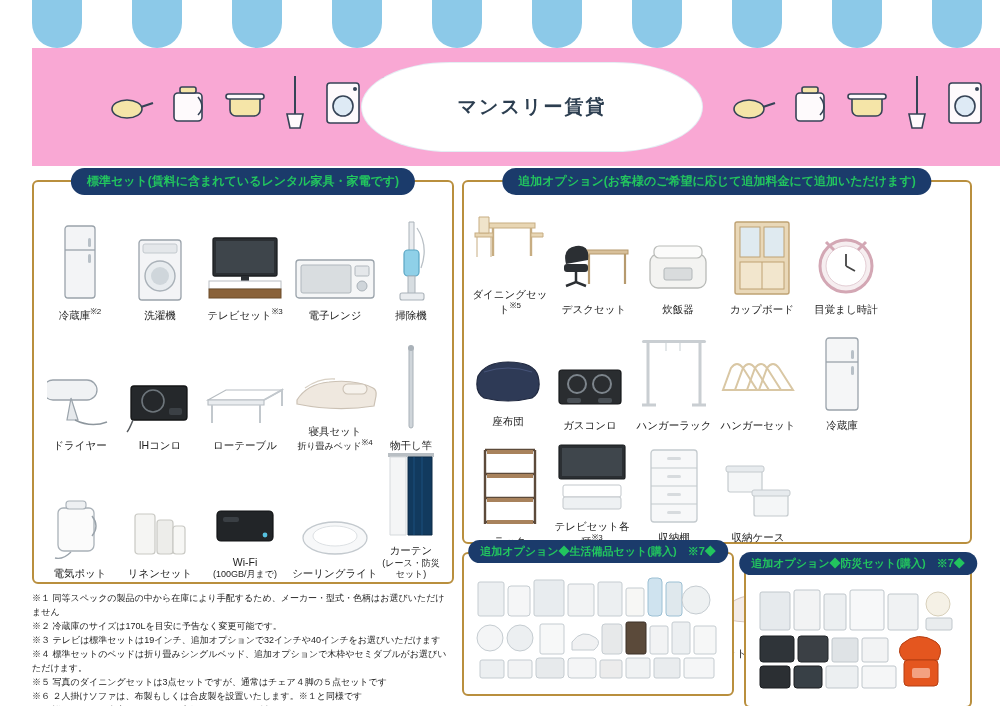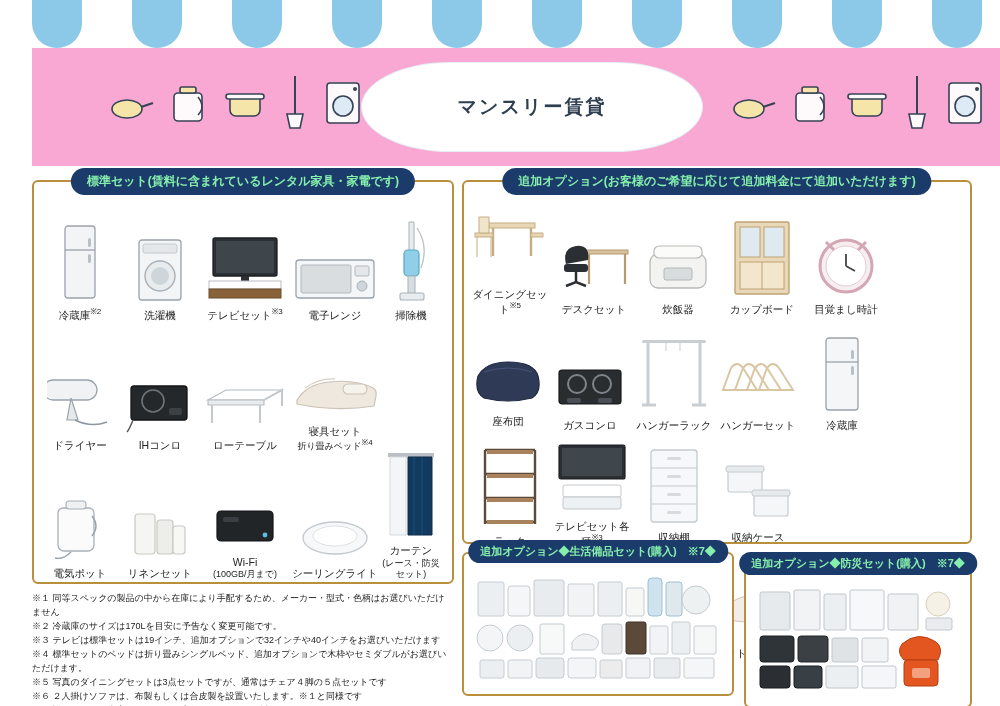--- a/index.html
+++ b/index.html
@@ -49,21 +49,21 @@
   .hdr-icons .ic{opacity:.95;}
   
   .panel{
     position:absolute;
     border:2px solid #b98f3e;
     border-radius:6px;
     background:#ffffff;
   }
   .panel-title{
     position:absolute;top:-14px;left:50%;transform:translateX(-50%);
-    background:#1b3b6b;color:#86efac;
+    background:#1b3b6b;color:#22c55e;
     font-size:12px;font-weight:bold;
     padding:5px 16px;border-radius:14px;white-space:nowrap;
   }
   .panel-title.sub{background:#1b3b6b;font-size:11px;padding:4px 12px;}
   
   .grid{display:flex;flex-wrap:wrap;}
   .cell{
     display:flex;flex-direction:column;align-items:center;justify-content:flex-end;
     box-sizing:border-box;
   }
@@ -316,20 +316,29 @@
     </div>
     <div class="cell" style="width:90px;height:130px;">
       <div class="img">
         <svg width="88" height="56" viewBox="0 0 88 56">
             <path d="M6 36 q10 -16 32 -18 q26 -3 44 6 q4 2 3 8 l-2 10 q-38 6 -77 -2 z" fill="#efe8df" stroke="#cbc1b4" stroke-width="1.2"></path>
             <path d="M14 24 q14 -10 30 -9" stroke="#d8d0c4" stroke-width="1.4" fill="none"></path>
             <rect x="52" y="20" width="24" height="10" rx="5" fill="#f6f2ec" stroke="#cbc1b4" stroke-width="1.1"></rect>
           </svg>
       </div>
       <div class="cap"><span>寝具セット</span><span class="sm"><span>折り畳みベッド</span><sup>※4</sup></span></div>
+    </div>
+    <div class="cell" style="width:62px;height:130px;">
+      <div class="img">
+        <svg width="28" height="92" viewBox="0 0 28 92">
+            <rect x="12" y="4" width="4" height="82" rx="2" fill="#cfd5da" stroke="#a9b1b8" stroke-width="1"></rect>
+            <circle cx="14" cy="6" r="3" fill="#aab2b9"></circle>
+          </svg>
+      </div>
+      <div class="cap"><span>物干し竿</span></div>
     </div>
 
     <div class="cell" style="width:80px;height:128px;">
       <div class="img">
         <svg width="58" height="72" viewBox="0 0 58 72">
             <path d="M12 18 h26 a5 5 0 0 1 5 5 v32 a6 6 0 0 1 -6 6 h-24 a6 6 0 0 1 -6 -6 v-32 a5 5 0 0 1 5 -5 z" fill="#fbfbfb" stroke="#a9b1b8" stroke-width="1.3"></path>
             <rect x="15" y="11" width="20" height="8" rx="3" fill="#eef0f2" stroke="#a9b1b8" stroke-width="1.1"></rect>
             <path d="M41 26 q8 10 0 20" stroke="#9aa3ab" stroke-width="1.4" fill="none"></path>
             <path d="M20 62 q-8 8 -16 6" stroke="#9aa3ab" stroke-width="1.3" fill="none"></path>
           </svg>

